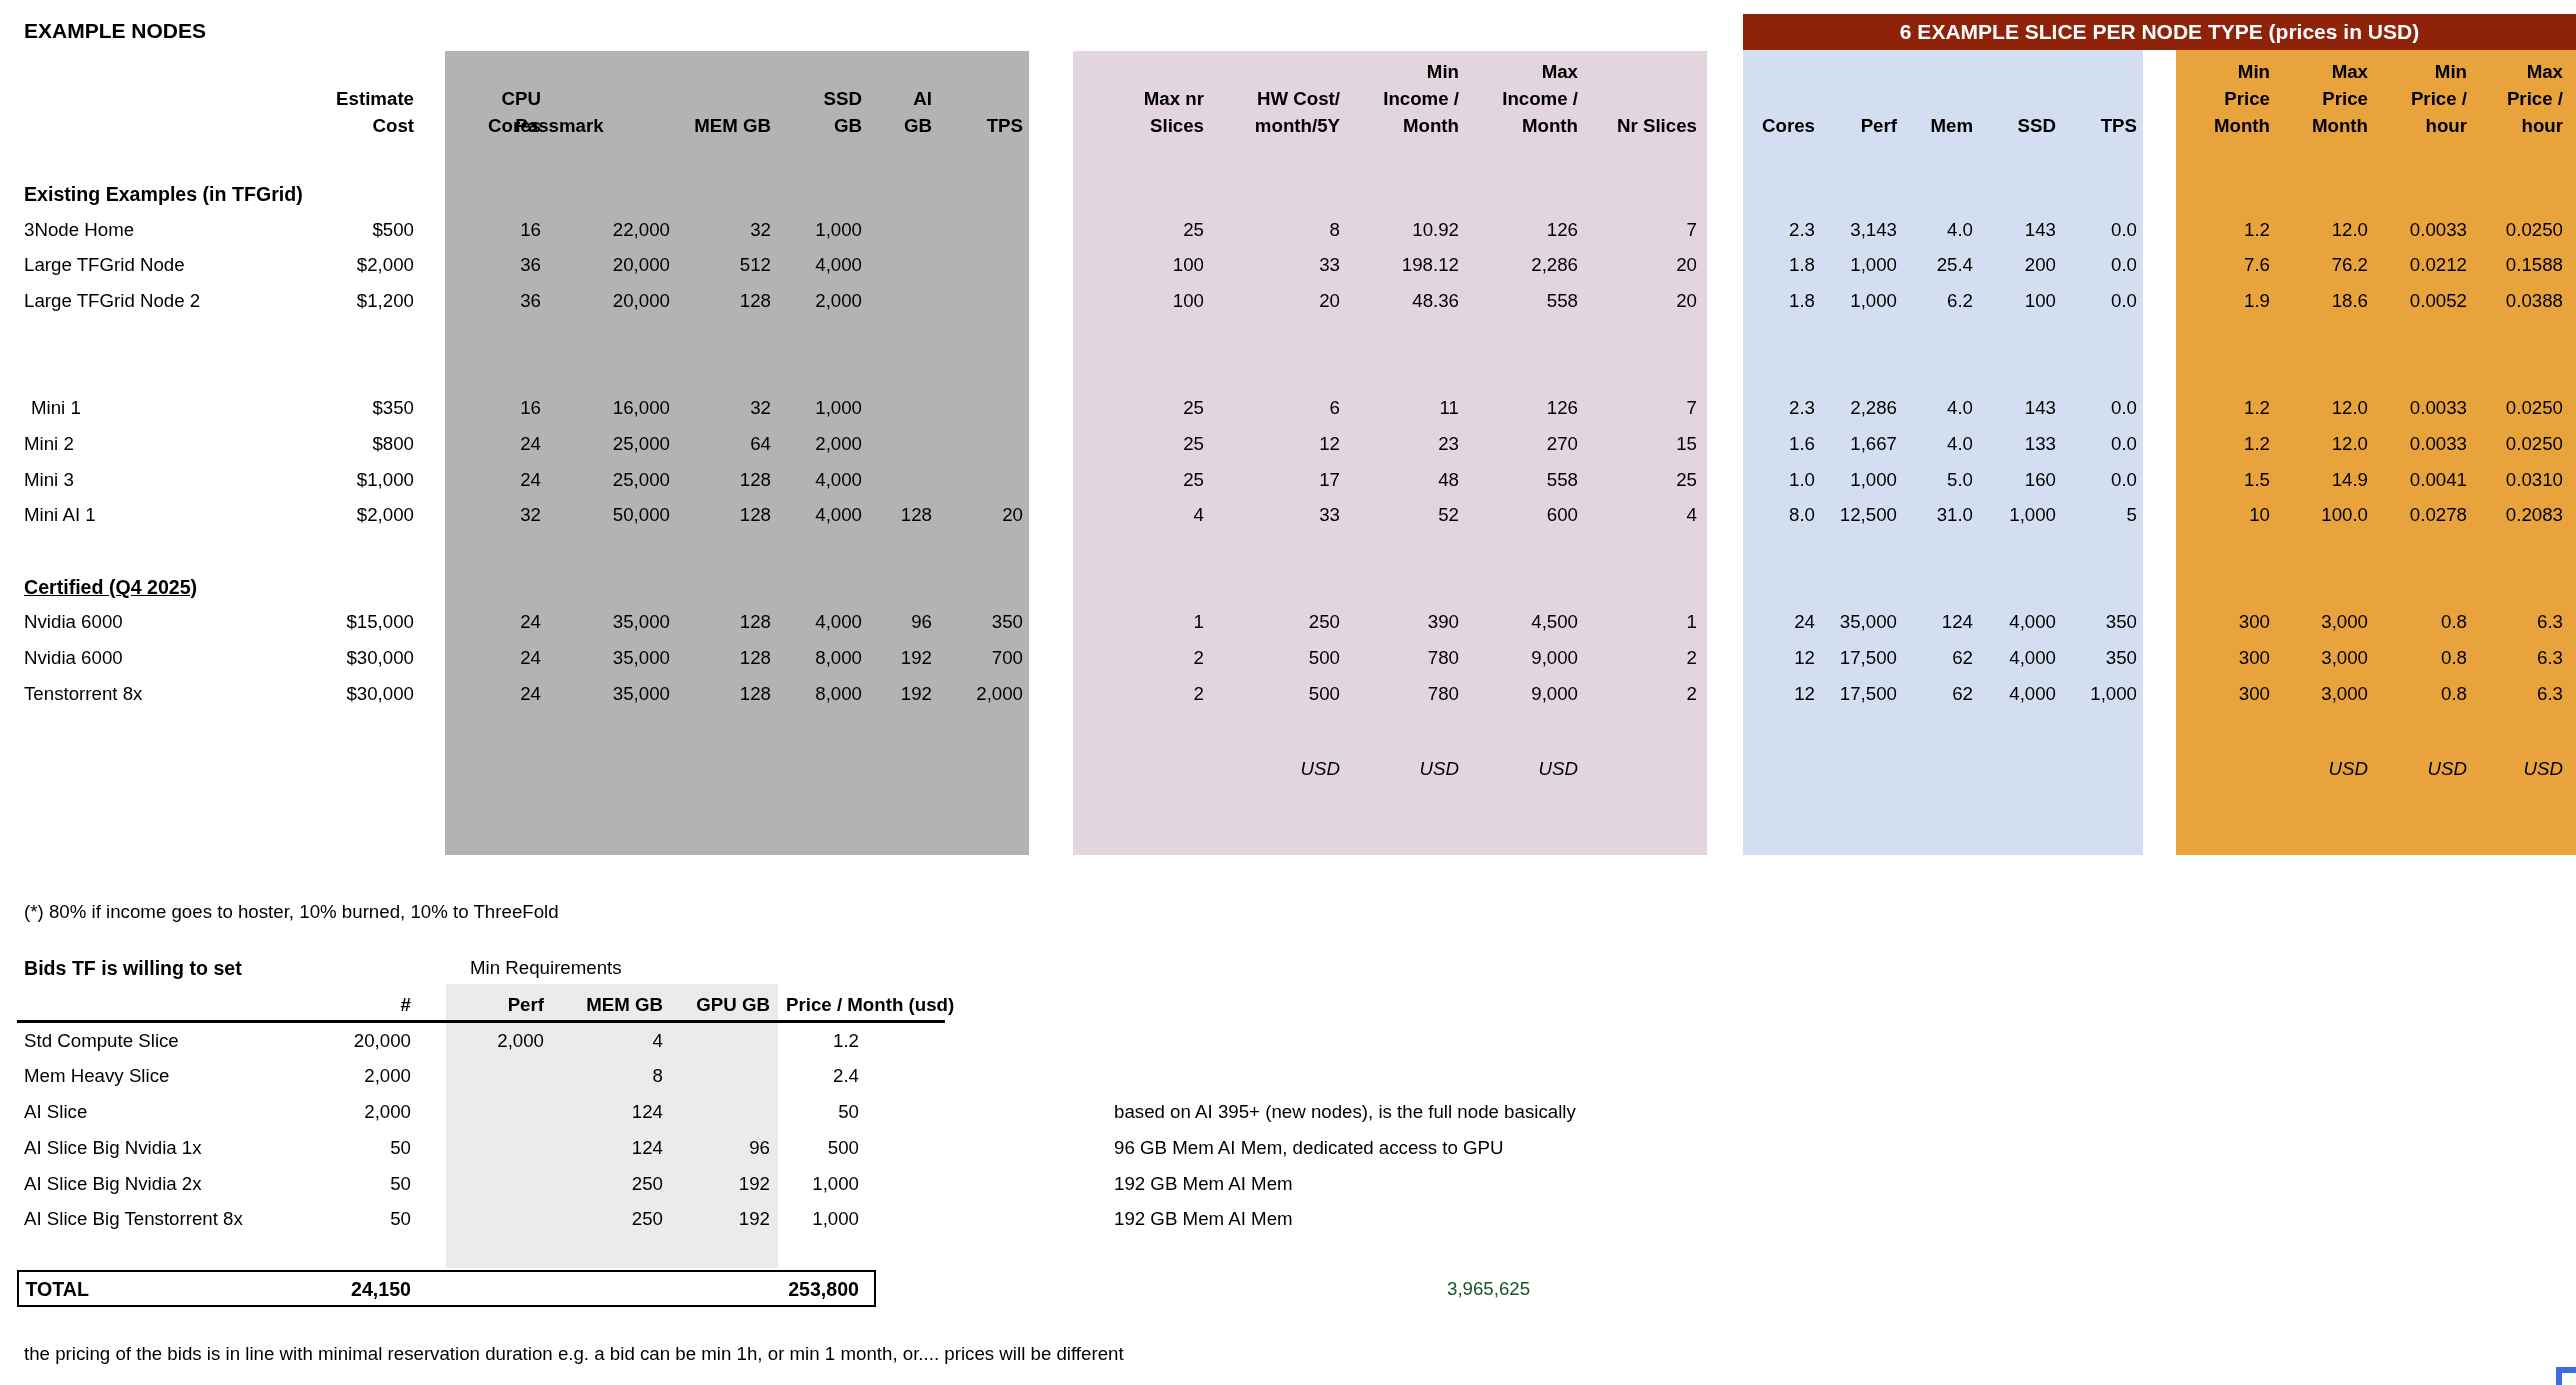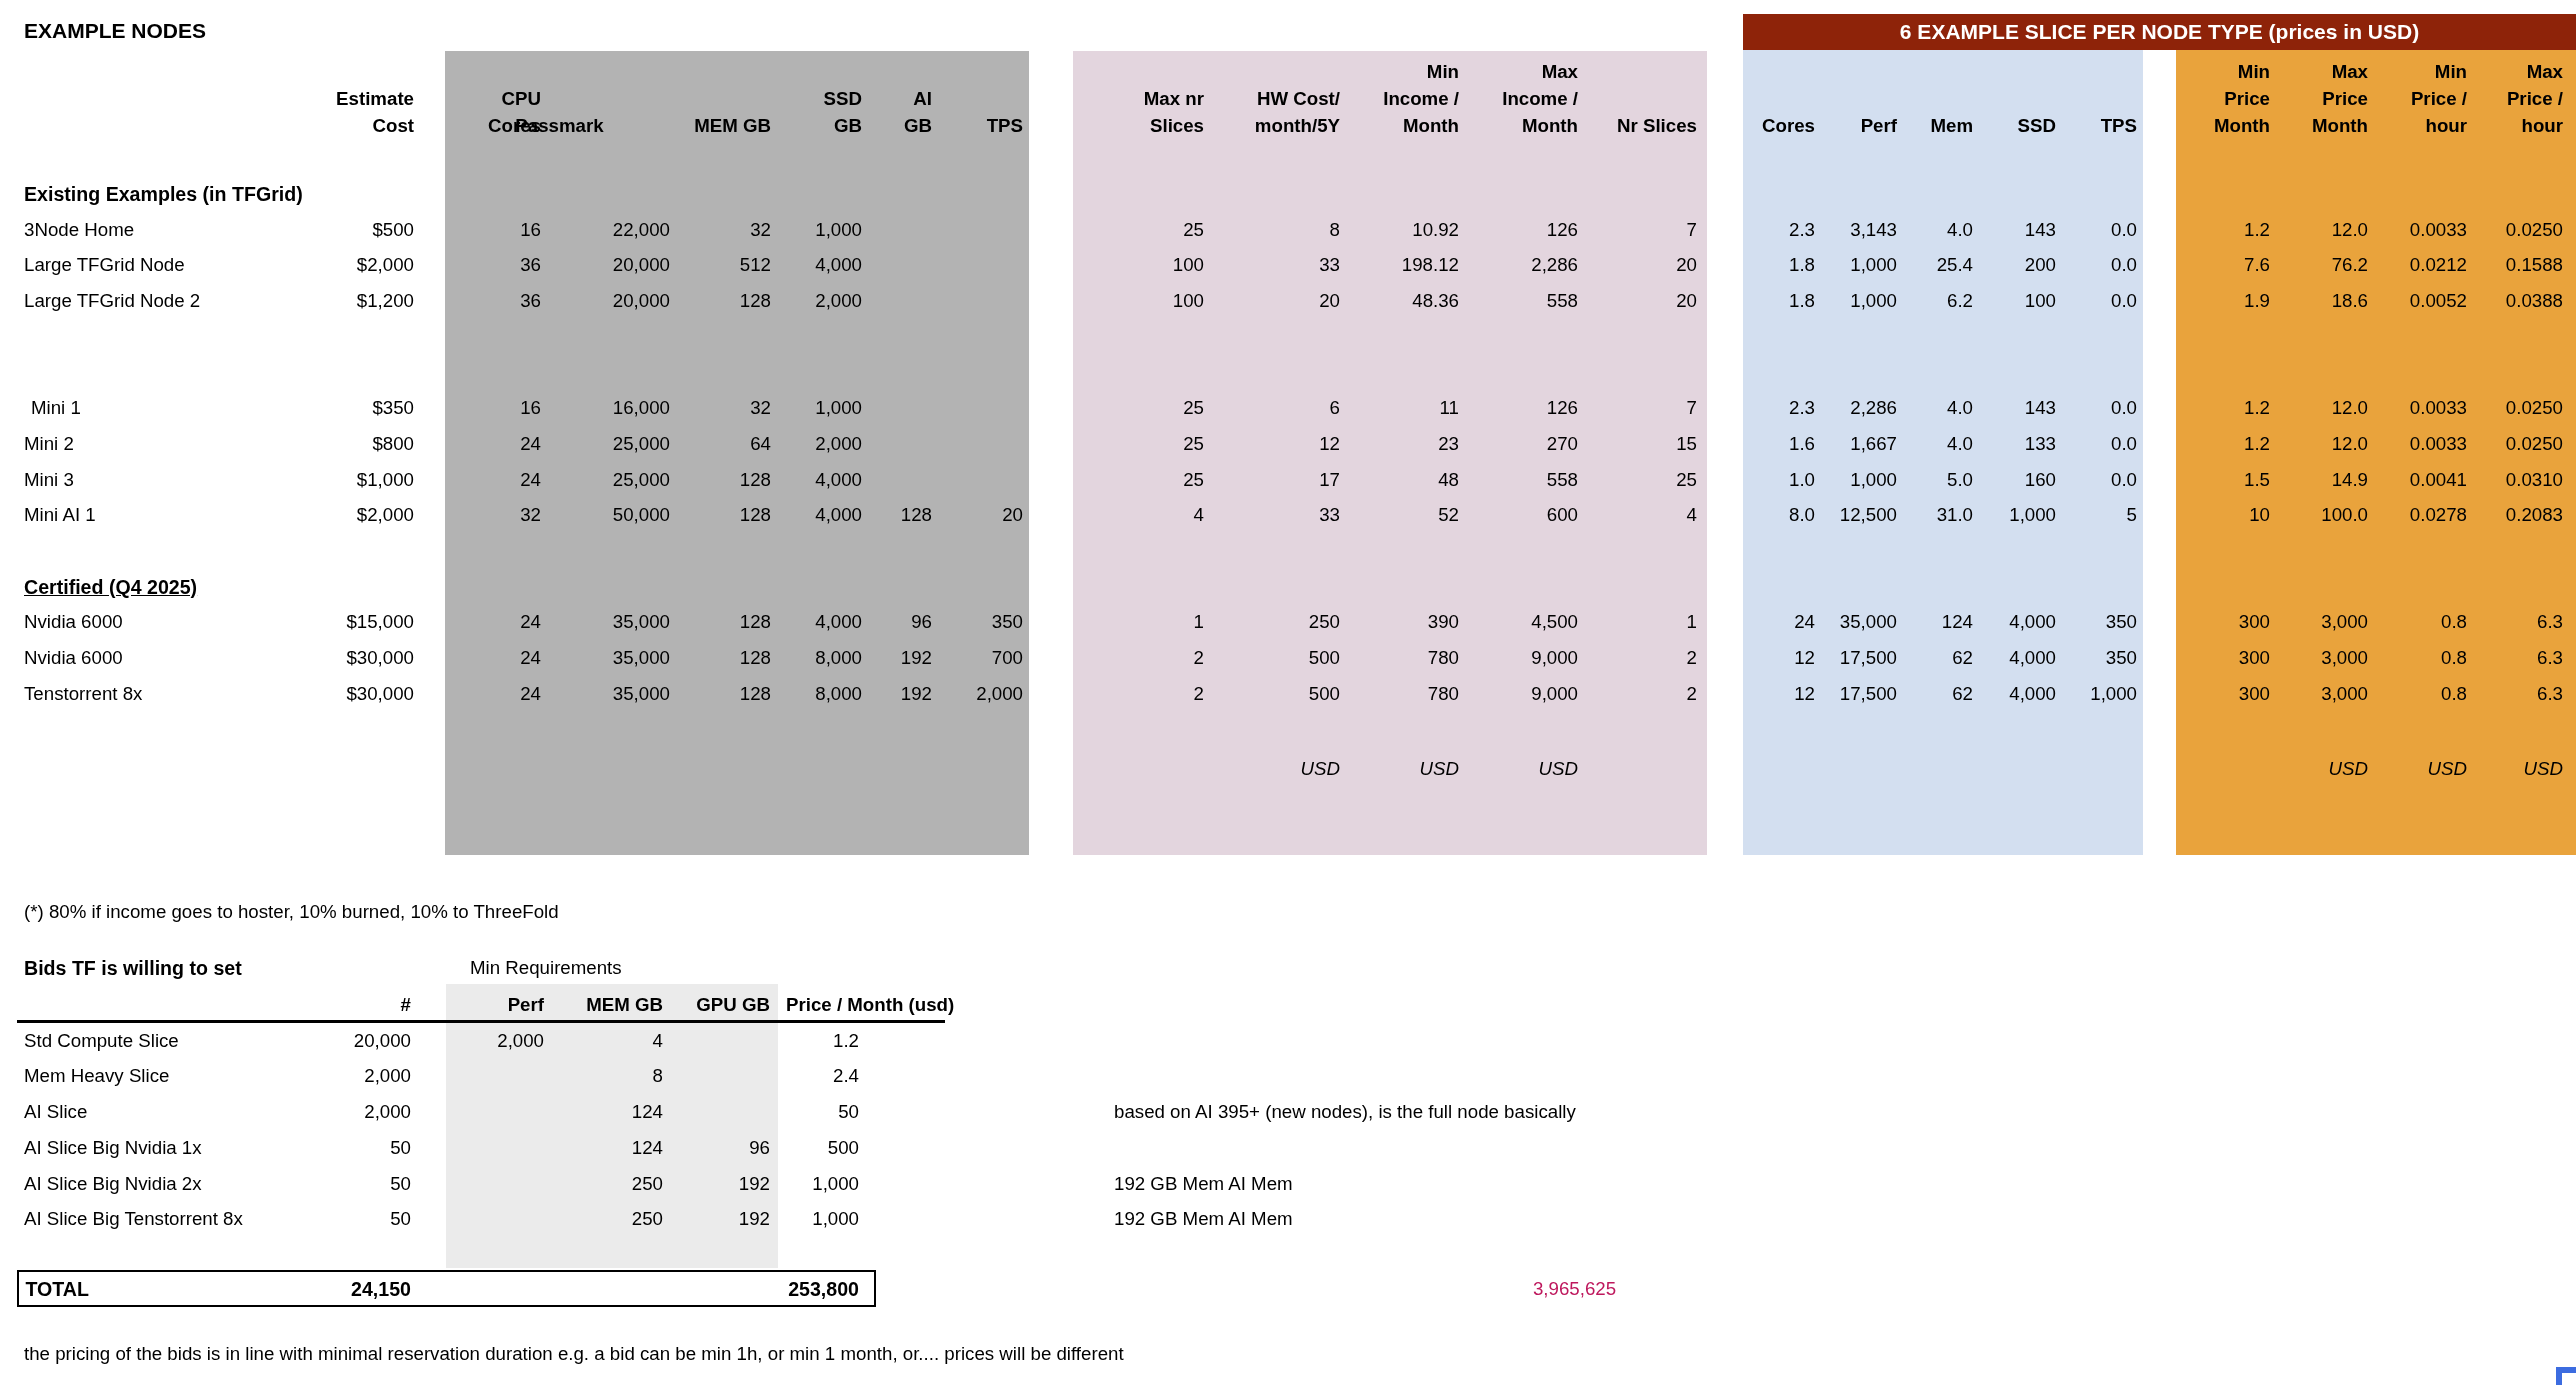--- a/index.html
+++ b/index.html
@@ -16,21 +16,21 @@
   .sec{font-weight:bold;font-size:19.6px;}
   .title{position:absolute;left:24px;top:18.7px;font-size:21px;font-weight:bold;white-space:nowrap;}
   .banner{position:absolute;left:1743px;top:13.6px;width:833px;height:36px;background:#8e2309;
           display:flex;align-items:center;justify-content:center;}
   .banner span{color:#ffffff;font-weight:bold;font-size:21px;white-space:nowrap;}
   .note{position:absolute;height:36px;line-height:36px;font-size:18.7px;white-space:nowrap;}
   .rule{position:absolute;background:#000;}
   .totalbox{position:absolute;left:17px;top:1270px;width:859px;height:37px;
             border:2.6px solid #000;box-sizing:border-box;}
   .watermark{position:absolute;left:1447px;top:1271px;width:255px;height:36px;line-height:36px;
-             text-align:center;font-size:18.7px;color:#be185d;white-space:nowrap;}
+             text-align:left;font-size:18.7px;color:#14532d;white-space:nowrap;}
   .corner-h{position:absolute;left:2556px;top:1367px;width:20.4px;height:6px;background:#3c6ce0;}
   .corner-v{position:absolute;left:2556px;top:1367px;width:6px;height:18.7px;background:#3c6ce0;}
 </style>
 </head>
 <body>
 
 <div class="page">
 
   <div class="blk" style="left:445px;top:51px;width:584px;height:804px;background:#b3b3b3;"></div>
   <div class="blk" style="left:1073px;top:51px;width:634px;height:804px;background:#e3d5de;"></div>
@@ -336,20 +336,21 @@
     <div class="cell lbl" style="left: 24px; top: 1094px; width: 374px;">AI Slice</div>
     <div class="cell num" style="left: 190px; top: 1094px; width: 221px;">2,000</div>
     <div class="cell num" style="left: 442px; top: 1094px; width: 221px;">124</div>
     <div class="cell num" style="left: 638px; top: 1094px; width: 221px;">50</div>
     <div class="cell lbl" style="left: 1114px; top: 1094px; width: 765px;">based on AI 395+ (new nodes), is the full node basically</div>
     <div class="cell lbl" style="left: 24px; top: 1130px; width: 374px;">AI Slice Big Nvidia 1x</div>
     <div class="cell num" style="left: 190px; top: 1130px; width: 221px;">50</div>
     <div class="cell num" style="left: 442px; top: 1130px; width: 221px;">124</div>
     <div class="cell num" style="left: 549px; top: 1130px; width: 221px;">96</div>
     <div class="cell num" style="left: 638px; top: 1130px; width: 221px;">500</div>
+    <div class="cell lbl" style="left: 1114px; top: 1130px; width: 765px;">96 GB Mem AI Mem, dedicated access to GPU</div>
     <div class="cell lbl" style="left: 24px; top: 1166px; width: 374px;">AI Slice Big Nvidia 2x</div>
     <div class="cell num" style="left: 190px; top: 1166px; width: 221px;">50</div>
     <div class="cell num" style="left: 442px; top: 1166px; width: 221px;">250</div>
     <div class="cell num" style="left: 549px; top: 1166px; width: 221px;">192</div>
     <div class="cell num" style="left: 638px; top: 1166px; width: 221px;">1,000</div>
     <div class="cell lbl" style="left: 1114px; top: 1166px; width: 765px;">192 GB Mem AI Mem</div>
     <div class="cell lbl" style="left: 24px; top: 1201px; width: 374px;">AI Slice Big Tenstorrent 8x</div>
     <div class="cell num" style="left: 190px; top: 1201px; width: 221px;">50</div>
     <div class="cell num" style="left: 442px; top: 1201px; width: 221px;">250</div>
     <div class="cell num" style="left: 549px; top: 1201px; width: 221px;">192</div>

